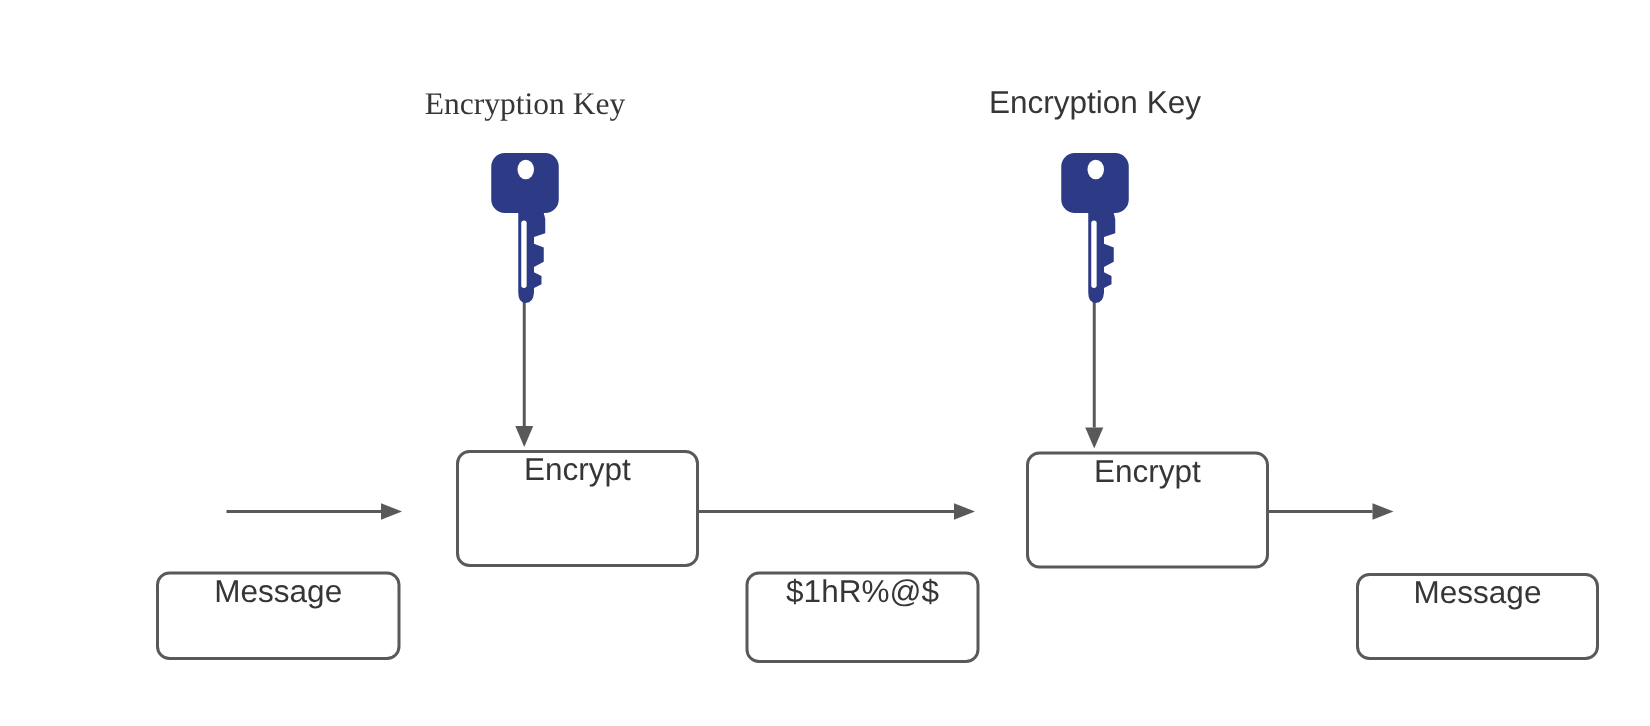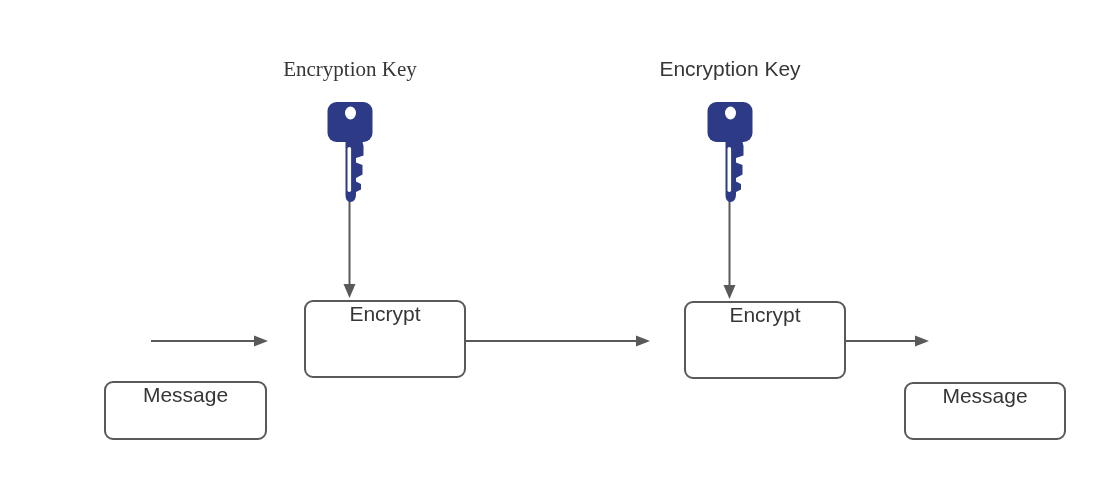--- a/index.html
+++ b/index.html
@@ -102,18 +102,21 @@
   </div>
 
   <div class="node" id="decrypt-box">
     <span>Encrypt</span>
   </div>
 
   <div class="node" id="message-in-box">
     <span>Message</span>
   </div>
 
+  <div class="node" id="ciphertext-box">
+    <span>$1hR%@$</span>
+  </div>
 
   <div class="node" id="message-out-box">
     <span>Message</span>
   </div>
 
 </div>
 
 </body></html>

